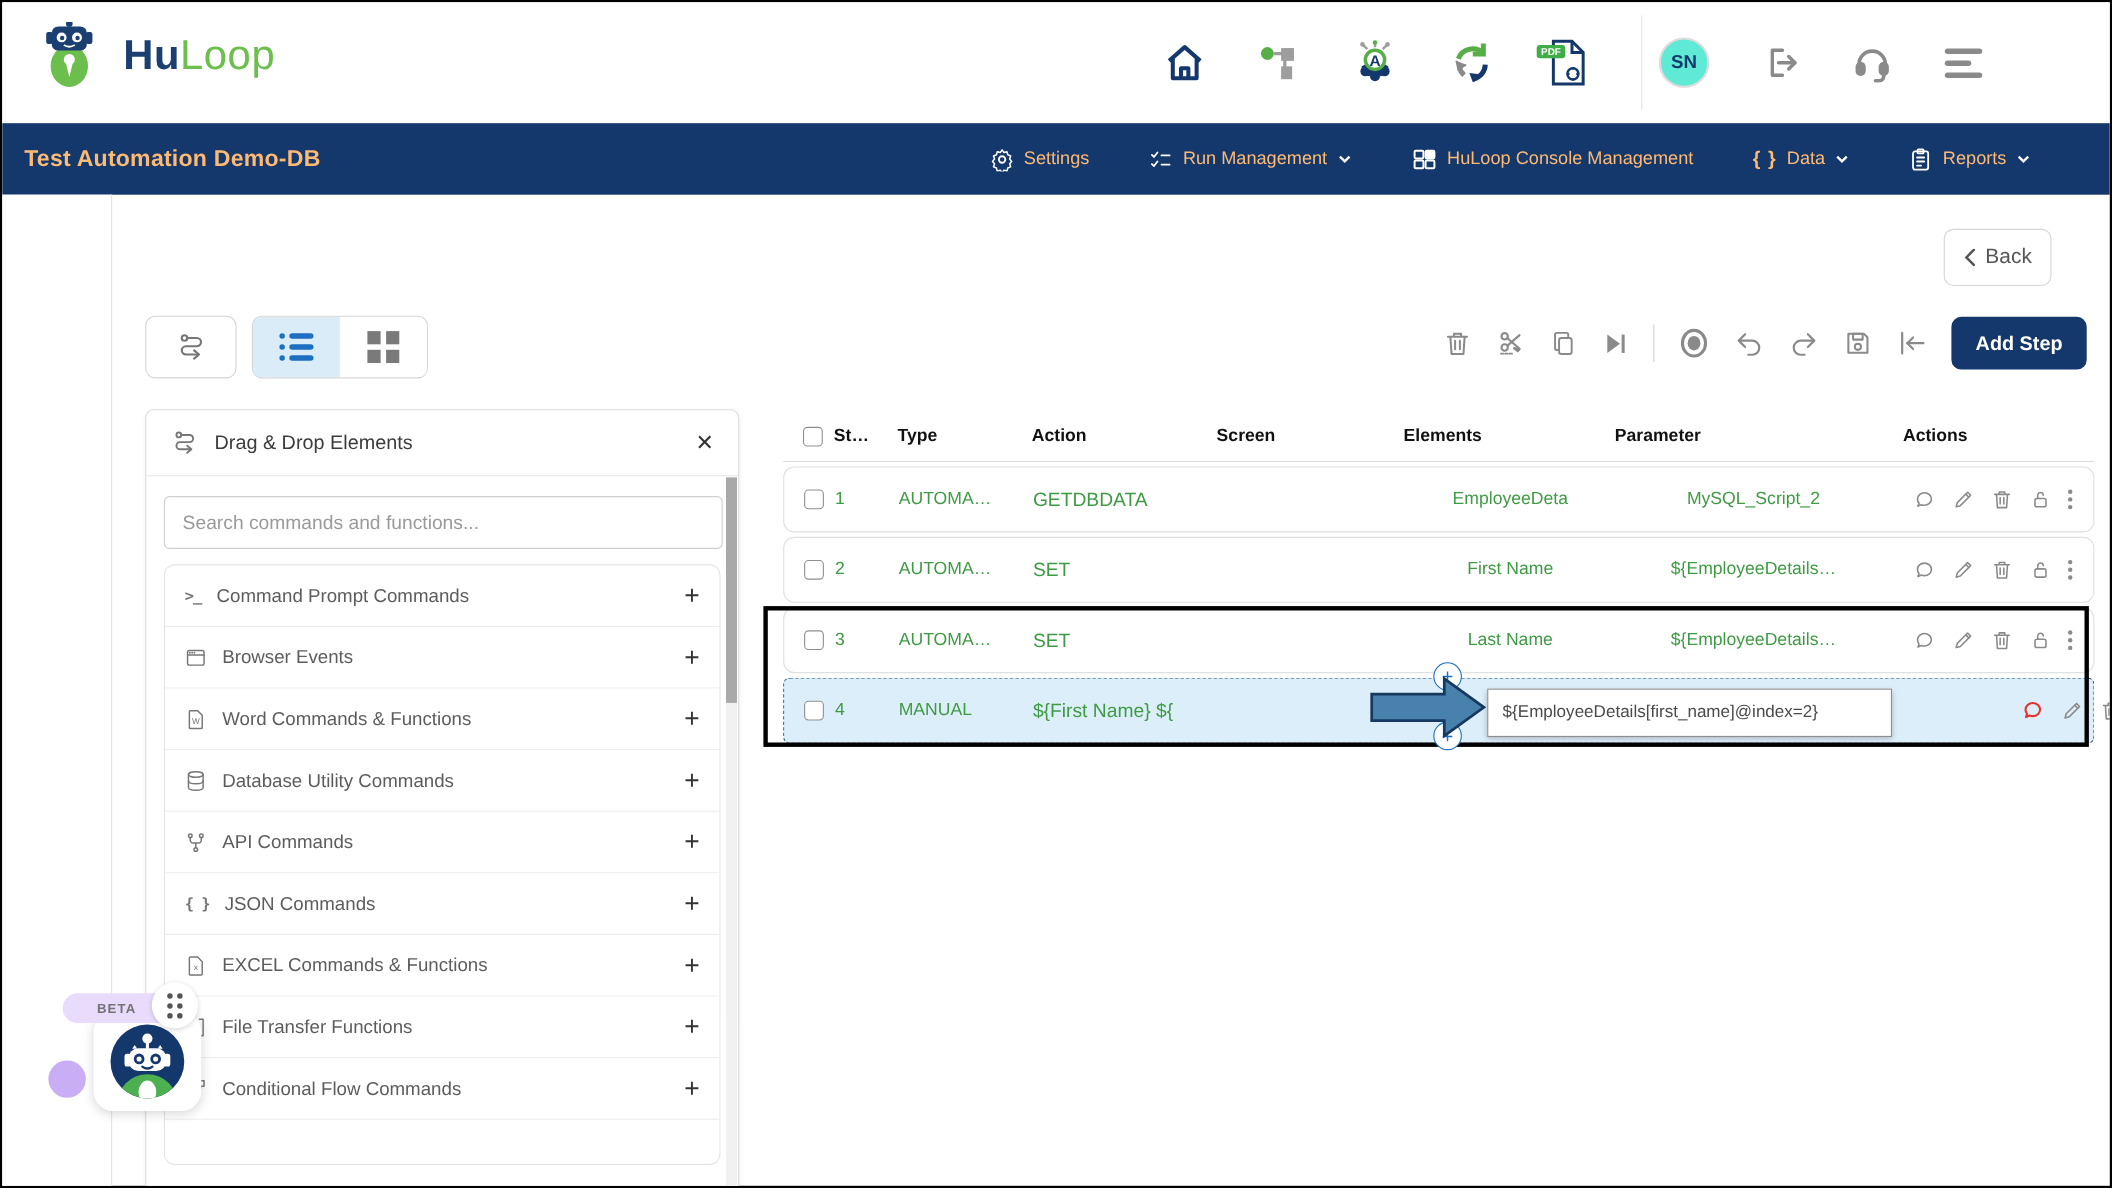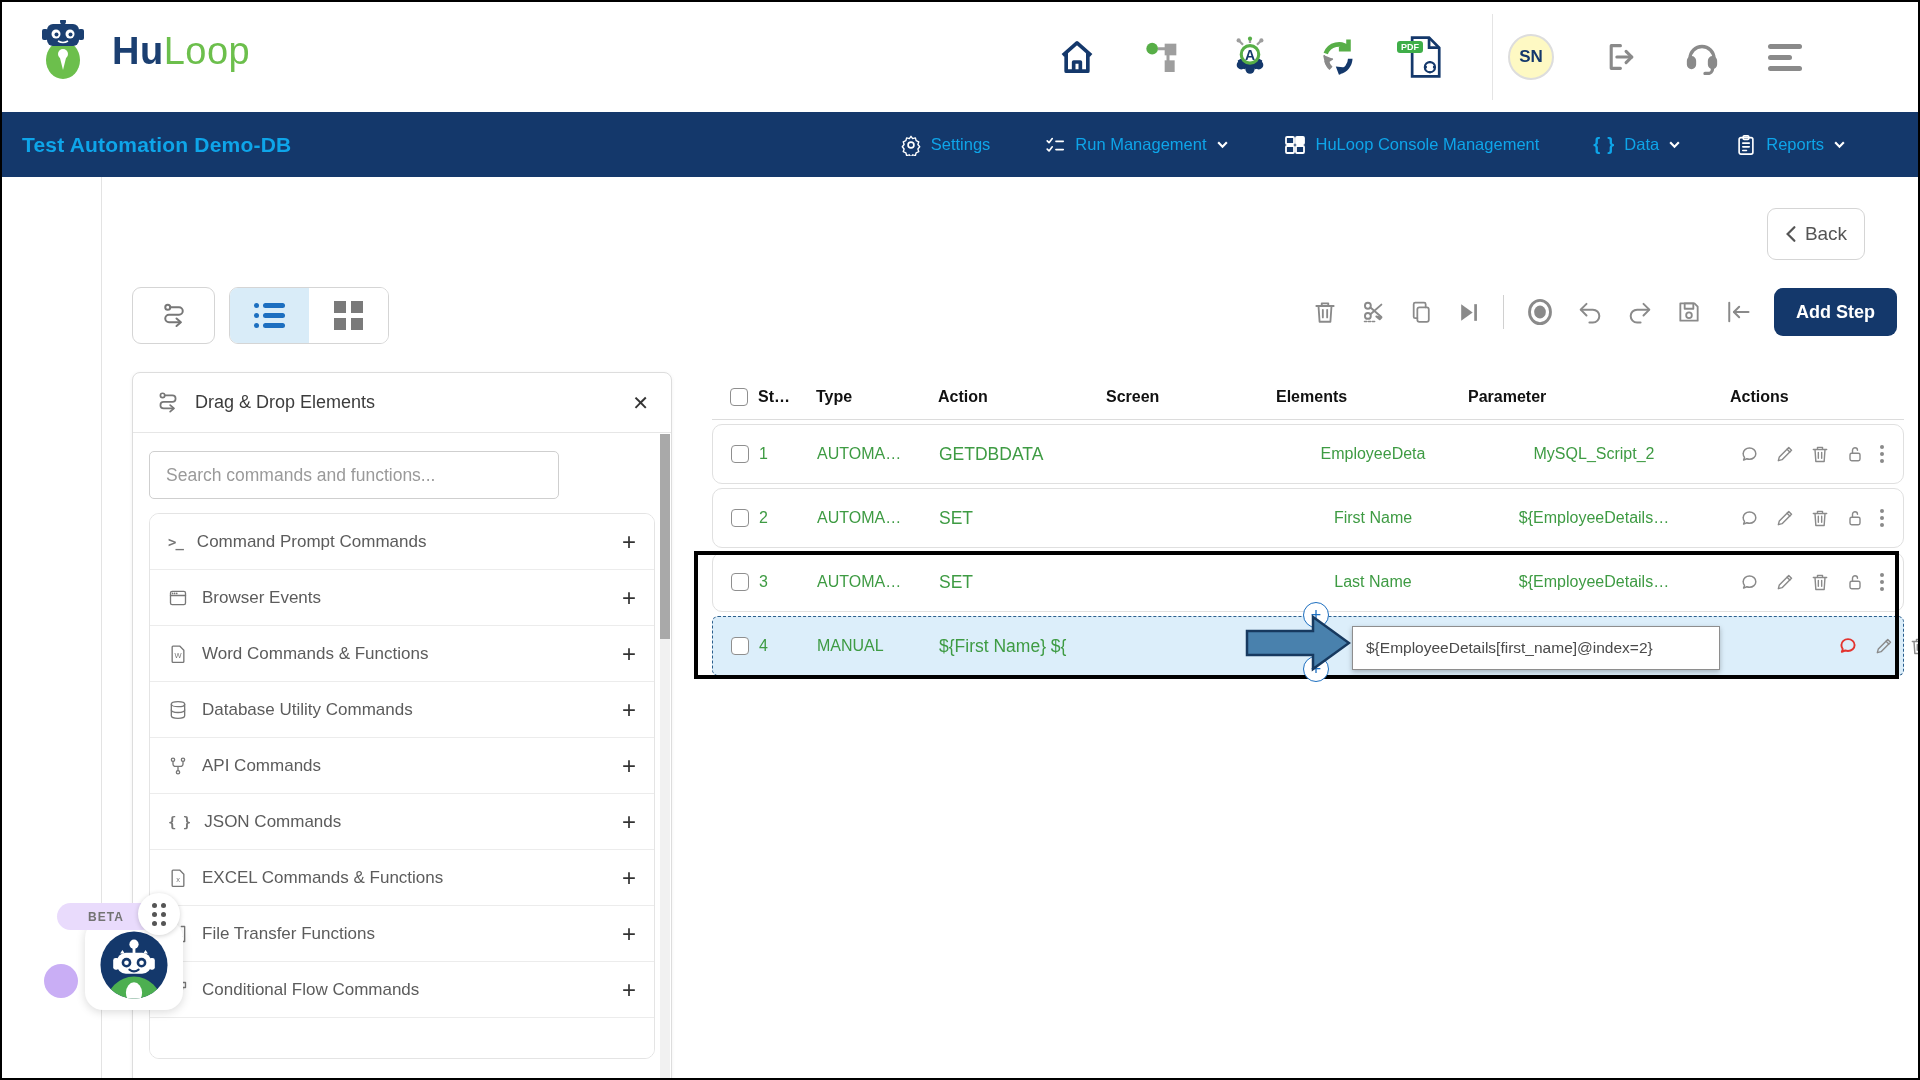--- a/index.html
+++ b/index.html
@@ -8,28 +8,28 @@
   .screen { position:relative; width:1920px; height:1080px; background:#fff; border:2px solid #000; overflow:hidden; }
 
   
   .topbar { position:absolute; left:0; top:0; width:100%; height:110px; background:#fff; }
   .logo { position:absolute; left:35px; top:18px; display:flex; align-items:center; gap:23px; }
   .logo-text { font-size:38px; font-weight:700; color:#1b3f71; letter-spacing:.5px; }
   .logo-text .loop { color:#6cbf4c; font-weight:400; }
   .top-icons { position:absolute; left:1055px; top:0; height:110px; display:flex; align-items:center; gap:46px; }
   .top-divider { position:absolute; left:1490px; top:12px; height:86px; width:1px; background:#e4e4e4; }
   .top-right { position:absolute; left:1506px; top:0; height:110px; display:flex; align-items:center; gap:48px; }
-  .avatar { width:46px; height:46px; border-radius:50%; border:2px solid #ddd; display:flex; align-items:center; justify-content:center; font-weight:700; color:#14386b; font-size:17px; background:#fef9c3; }
+  .avatar { width:46px; height:46px; border-radius:50%; border:2px solid #ddd; display:flex; align-items:center; justify-content:center; font-weight:700; color:#14386b; font-size:17px; background:#5eead4; }
   .burger { display:flex; flex-direction:column; gap:6px; }
   .burger span { height:5px; border-radius:3px; background:#8a8a8a; }
   .burger .b1 { width:34px; } .burger .b2 { width:24px; } .burger .b3 { width:34px; }
   .pdf-badge { position:absolute; left:-8px; top:6px; background:#3fae49; color:#fff; font-size:9px; font-weight:700; padding:1px 4px; border-radius:3px; }
 
   
-  .navbar { position:absolute; left:0; top:110px; width:100%; height:65px; background:#14386b; color:#0ea5e9; display:flex; align-items:center; }
+  .navbar { position:absolute; left:0; top:110px; width:100%; height:65px; background:#14386b; color:#fdba74; display:flex; align-items:center; }
   .nav-title { position:absolute; left:20px; font-size:21px; font-weight:700; letter-spacing:.2px; }
   .nav-items { position:absolute; right:72px; display:flex; align-items:center; gap:54px; }
   .nav-item { display:flex; align-items:center; gap:9px; font-size:16.5px; font-weight:500; cursor:pointer; white-space:nowrap; }
   .braces { font-size:18px; font-weight:700; letter-spacing:1px; }
   .chev { width:13px; height:13px; stroke:#fff; fill:none; stroke-width:2; }
 
   
   .page-title { position:absolute; left:130px; top:212px; font-size:27px; font-weight:700; color:#123f6d; }
   .back-btn { position:absolute; left:1765px; top:206px; width:98px; height:52px; border:1px solid #d5d5d5; border-radius:9px; background:#fff; display:flex; align-items:center; justify-content:center; gap:8px; color:#555; font-size:19px; cursor:pointer; }
 
@@ -50,21 +50,21 @@
   .toolbar { position:absolute; right:21px; top:286px; display:flex; align-items:center; gap:22px; }
   .tbi { display:flex; align-items:center; justify-content:center; cursor:pointer; }
   .tb-sep { width:1px; height:34px; background:#d0d0d0; }
   .add-step { height:48px; padding:0 22px; background:#14386b; color:#fff; border:none; border-radius:9px; font-size:18px; font-weight:600; cursor:pointer; font-family:inherit; }
 
   
   .sidestrip { position:absolute; left:0; top:175px; width:100px; height:905px; background:#fff; border-right:1px solid #e3e3e3; }
   .panel { position:absolute; left:130px; top:370px; width:540px; height:712px; background:#fff; border:1px solid #ddd; border-radius:8px 8px 0 0; box-shadow:0 1px 4px rgba(0,0,0,.06); }
   .panel-head { height:60px; display:flex; align-items:center; padding:0 22px; gap:14px; border-bottom:1px solid #e6e6e6; color:#3c3c3c; font-size:18px; }
   .panel-close { margin-left:auto; font-size:20px; color:#333; cursor:pointer; line-height:1; }
-  .panel-search { margin:18px 16px 14px 16px; width:410px; height:48px; border:1px solid #cfcfcf; border-radius:5px; font-size:17.5px; color:#000000; padding:0 16px; font-family:inherit; }
+  .panel-search { margin:18px 16px 14px 16px; width:508px; height:48px; border:1px solid #cfcfcf; border-radius:5px; font-size:17.5px; color:#000000; padding:0 16px; font-family:inherit; }
   .panel-search::placeholder { color:#9a9a9a; }
   .cmd-list { margin:0 16px; border:1px solid #e4e4e4; border-radius:10px; overflow:hidden; }
   .cmd-item { height:56px; display:flex; align-items:center; gap:14px; padding:0 18px; border-bottom:1px solid #ececec; color:#5c5c5c; font-size:17px; cursor:pointer; background:#fff; }
   .cmd-item:last-child { border-bottom:none; }
   .cmd-plus { margin-left:auto; font-size:24px; font-weight:400; color:#333; }
   .glyphic { font-family:"DejaVu Sans Mono", monospace; font-size:14px; font-weight:700; color:#777; letter-spacing:-1px; }
   .pscroll { position:absolute; right:1px; top:61px; width:10px; height:650px; background:#f1f1f1; border-radius:0; }
   .pthumb { position:absolute; right:0; top:0; width:10px; height:205px; background:#a9a9a9; }
 
   

